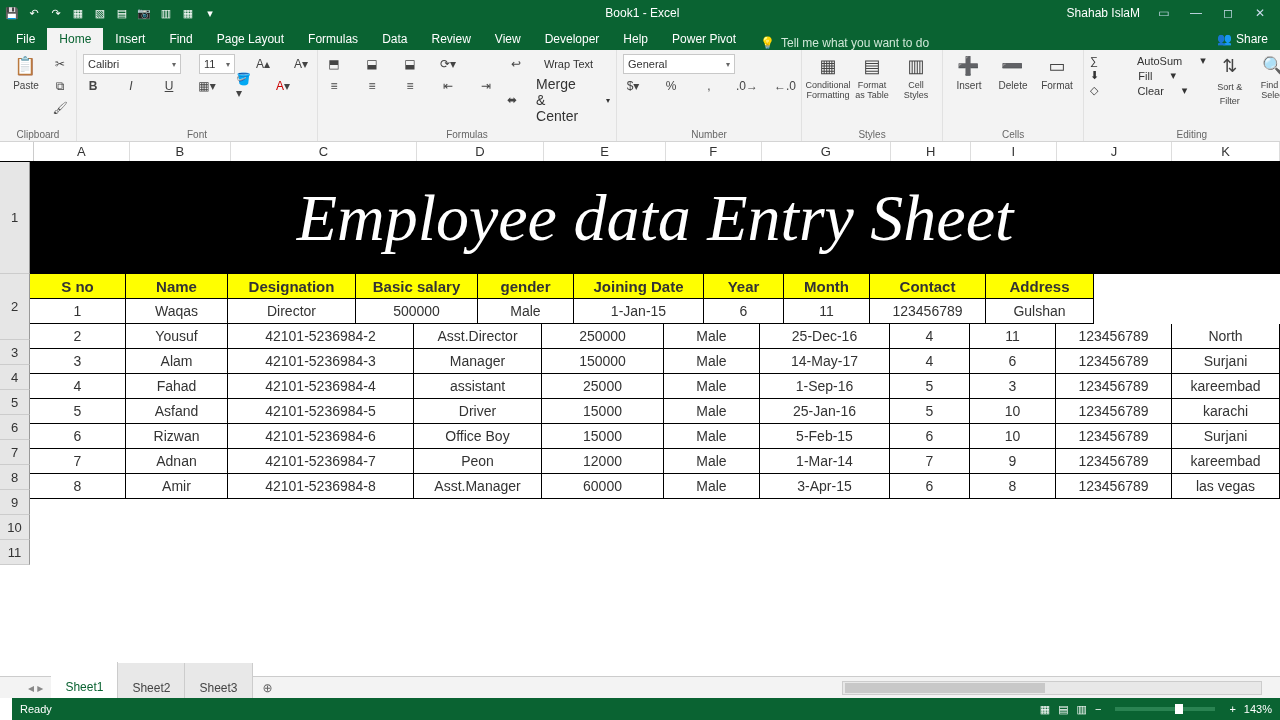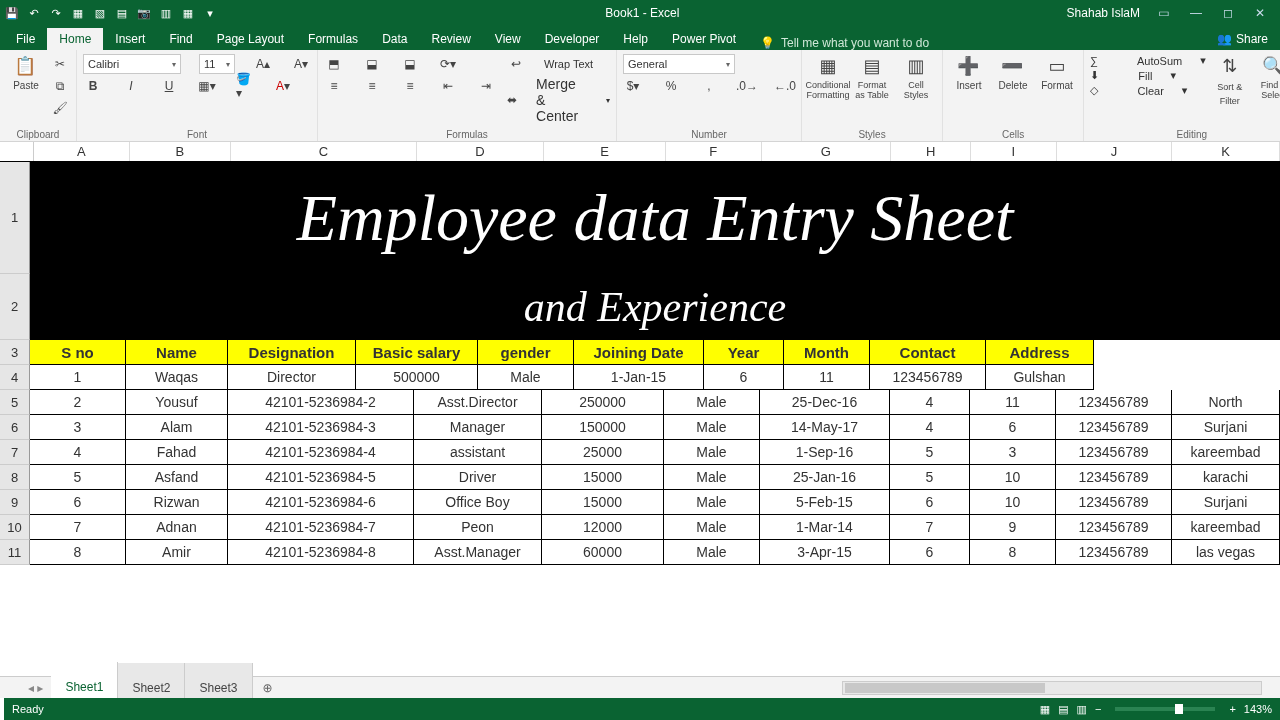--- a/index.html
+++ b/index.html
@@ -67,21 +67,21 @@
 
 
 .sheet-tabs { position: absolute; bottom: 22px; left: 0; right: 0; height: 22px; background: #f3f3f3; border-top: 1px solid #ccc; display: flex; align-items: center; padding-left: 28px; font-size: 12px; }
 .sheet-tab { padding: 18px 14px; border-right: 1px solid #ccc; background: #e8e8e8; color: #444; }
 .sheet-tab.active { background: #fff; border-bottom: 2px solid #0a6332; color: #0a6332; }
 .sheet-add { padding: 0 10px; color: #666; }
 .hscroll { margin-left: auto; width: 420px; height: 14px; background: #e8e8e8; border: 1px solid #ccc; position: relative; margin-right: 18px; }
 .hscroll-thumb { position: absolute; left: 2px; top: 1px; width: 200px; height: 10px; background: #c8c8c8; }
 
 
-.status { position: absolute; bottom: 0; left: 4px; right: 0; height: 22px; background: #0a6332; color: #fff; display: flex; align-items: center; padding: 0 8px; font-size: 11px; }
+.status { position: absolute; bottom: 0; left: 12px; right: 0; height: 22px; background: #0a6332; color: #fff; display: flex; align-items: center; padding: 0 8px; font-size: 11px; }
 .status .views { margin-left: auto; display: flex; gap: 8px; align-items: center; }
 .zoom-slider { width: 100px; height: 4px; background: #2a8352; position: relative; margin: 0 6px; }
 .zoom-slider::after { content: ""; position: absolute; left: 60px; top: -3px; width: 8px; height: 10px; background: #fff; }
 </style>
 </head>
 <body>
 
 <div class="titlebar">
   <div class="qat">
     <span class="qat-icon">💾</span>
@@ -289,21 +289,20 @@
     <div class="row-hdr" style="height:25px">5</div>
     <div class="row-hdr" style="height:25px">6</div>
     <div class="row-hdr" style="height:25px">7</div>
     <div class="row-hdr" style="height:25px">8</div>
     <div class="row-hdr" style="height:25px">9</div>
     <div class="row-hdr" style="height:25px">10</div>
     <div class="row-hdr" style="height:25px">11</div>
   </div>
   <div class="cells">
     <div class="title-row r1">Employee data Entry Sheet</div>
-    <div class="title-row r2">and Experience</div>
     <div class="hdr-row">
       <div class="cell c-a">S no</div>
       <div class="cell c-b">Name</div>
       <div class="cell c-d">Designation</div>
       <div class="cell c-e">Basic salary</div>
       <div class="cell c-f">gender</div>
       <div class="cell c-g">Joining Date</div>
       <div class="cell c-h">Year</div>
       <div class="cell c-i">Month</div>
       <div class="cell c-j">Contact</div>

